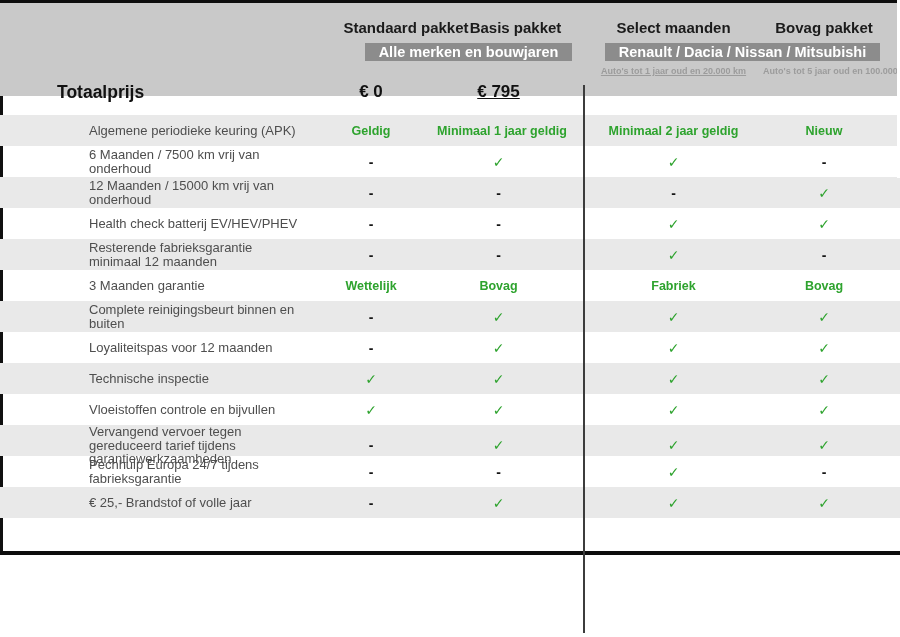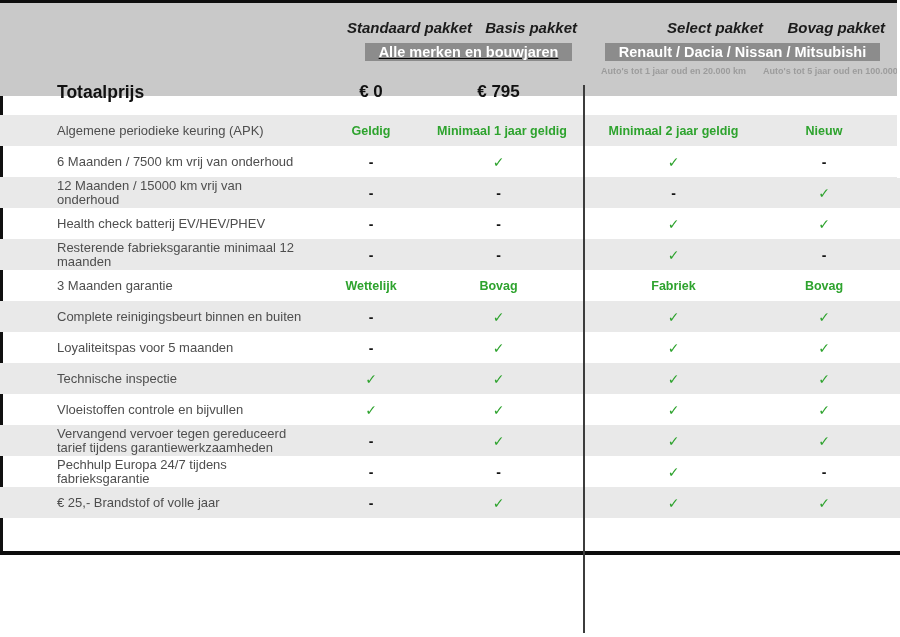--- a/index.html
+++ b/index.html
@@ -18,67 +18,67 @@
   .logo-tagline{font-size:6.5px;font-weight:bold;color:#12A0A8;letter-spacing:.7px;margin-top:2px;}
   .title{position:absolute;left:595px;top:50%;transform:translate(-50%,-50%);margin:0;
          color:#fff;font-size:39px;font-weight:bold;white-space:nowrap;}
 
   
   .cols{display:grid;grid-template-columns:305px 132px 123px 24px 179px 122px 15px;align-items:center;}
 
   
   .band{height:93px;background:#C9C9C9;}
   .names{padding-top:11px;height:26px;}
-  .cname{font-weight:bold;font-size:15px;color:#1b1b1b;text-align:right;white-space:nowrap;font-style:italic;}
+  .cname{font-weight:bold;font-size:15px;color:#1b1b1b;text-align:center;white-space:nowrap;}
   .c1{grid-column:2;transform:translateX(35px);}
   .c2{grid-column:3;transform:translateX(17px);}
   .c3{grid-column:5;}
   .c4{grid-column:6;}
   .badges{height:24px;}
-  .bwl{grid-column:2/5;display:flex;justify-content:center;transform:translateX(24px);text-decoration:underline;}
+  .bwl{grid-column:2/5;display:flex;justify-content:center;transform:translateX(24px);}
   .bwr{grid-column:5/7;display:flex;justify-content:center;transform:translateX(8px);}
   .badge{background:#8C8C8C;color:#fff;font-weight:bold;font-size:14.5px;padding:1px 14px;white-space:nowrap;}
   .conds{height:13px;}
   .cond{font-size:9px;font-weight:bold;color:#9C9C9C;text-align:center;white-space:nowrap;}
-  .cd1{grid-column:5;}
+  .cd1{grid-column:5;text-decoration:underline;}
   .cd2{grid-column:6;}
   .pricesrow{height:30px;}
   .tlabel{padding-left:57px;font-size:17.5px;font-weight:bold;color:#111;}
   .price{font-size:17px;font-weight:bold;color:#111;text-align:center;white-space:nowrap;}
-  .p1{grid-column:2;}.p2{grid-column:3;}.p3{grid-column:5;}.p4{grid-column:6;}
+  .p1{grid-column:2;}.p2{grid-column:3;text-decoration:underline;}.p3{grid-column:5;}.p4{grid-column:6;}
 
   
   .rowswrap{position:relative;}
   .rowswrap::before{content:"";position:absolute;left:0;top:0;bottom:0;width:3px;background:#101010;}
   .gaprow{height:19px;}
   .bottomband{height:33px;}
   .trow{height:31px;}
   .trow.gray{background:#E9E9E9;position:relative;z-index:1;}
-  .rlabel{padding-left:57px;font-size:13px;color:#4E4E4E;line-height:13.5px;}
+  .rlabel{padding-left:89px;font-size:13px;color:#4E4E4E;line-height:13.5px;}
   .val{text-align:center;}
   .val.gtext{color:#2EA32E;font-weight:bold;font-size:12.5px;white-space:nowrap;}
   .val.check{color:#2EA32E;font-size:14px;font-weight:bold;}
   .val.dash{color:#151515;font-size:14px;font-weight:bold;}
 
   
   .vdivider{position:absolute;left:583px;top:85px;width:2px;height:548px;background:#3C3C3C;z-index:5;}
   .right-white{position:absolute;right:0;top:0;width:3px;height:178px;background:#fff;z-index:6;}
 </style>
 </head>
 <body>
 
 <div class="page">
   <div class="top-black"></div>
 
 
   <section class="band">
     <div class="cols names">
       <div class="cname c1">Standaard pakket</div>
       <div class="cname c2">Basis pakket</div>
-      <div class="cname c3">Select pakket</div>
+      <div class="cname c3">Select maanden</div>
       <div class="cname c4">Bovag pakket</div>
     </div>
     <div class="cols badges">
       <div class="bwl">
         <span class="badge">Alle merken en bouwjaren</span>
       </div>
       <div class="bwr">
         <span class="badge">Renault / Dacia / Nissan / Mitsubishi</span>
       </div>
     </div>
@@ -139,21 +139,21 @@
           <div class="val gtext" style="grid-column: 6;">Bovag</div>
         </div>
         <div class="cols trow gray">
           <div class="rlabel">Complete reinigingsbeurt binnen en buiten</div>
           <div class="val dash" style="grid-column: 2;">-</div>
           <div class="val check" style="grid-column: 3;">✓</div>
           <div class="val check" style="grid-column: 5;">✓</div>
           <div class="val check" style="grid-column: 6;">✓</div>
         </div>
         <div class="cols trow">
-          <div class="rlabel">Loyaliteitspas voor 5 maanden</div>
+          <div class="rlabel">Loyaliteitspas voor 12 maanden</div>
           <div class="val dash" style="grid-column: 2;">-</div>
           <div class="val check" style="grid-column: 3;">✓</div>
           <div class="val check" style="grid-column: 5;">✓</div>
           <div class="val check" style="grid-column: 6;">✓</div>
         </div>
         <div class="cols trow gray">
           <div class="rlabel">Technische inspectie</div>
           <div class="val check" style="grid-column: 2;">✓</div>
           <div class="val check" style="grid-column: 3;">✓</div>
           <div class="val check" style="grid-column: 5;">✓</div>

